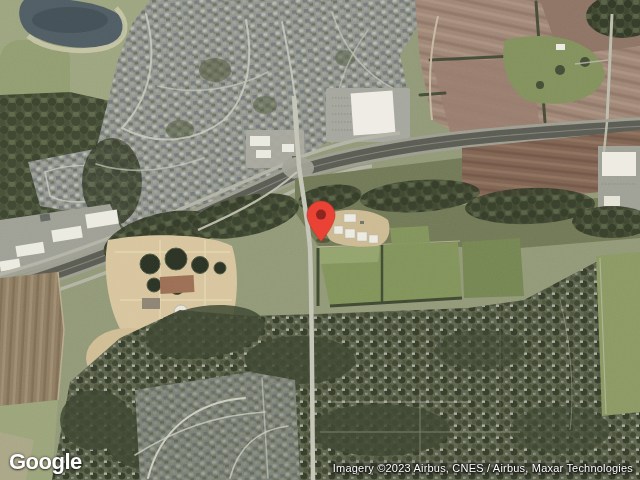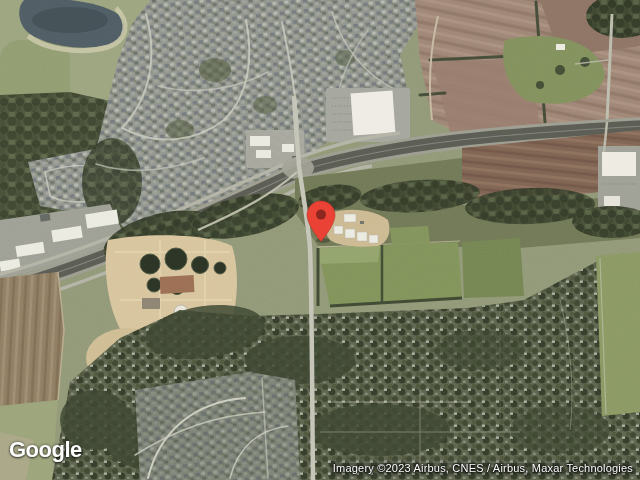--- a/index.html
+++ b/index.html
@@ -7,21 +7,21 @@
     position:relative;width:640px;height:480px;overflow:hidden;
     font-family:"Liberation Sans", sans-serif;
     background:#8f9674;
   }
   .map-art{position:absolute;left:0;top:0;width:640px;height:480px;display:block;}
   .pin{
     position:absolute;left:306px;top:200px;width:30px;height:43px;
     pointer-events:auto;cursor:pointer;
   }
   .google-logo{
-    position:absolute;left:9px;bottom:17px;
+    position:absolute;left:9px;bottom:5px;
     color:#fff;font-size:22px;font-weight:bold;letter-spacing:-0.5px;
     text-shadow:0 0 3px rgba(0,0,0,.55),0 1px 2px rgba(0,0,0,.6);
     cursor:pointer;user-select:none;
   }
   .attribution{
     position:absolute;right:4px;bottom:4px;
     color:#fff;font-size:11px;letter-spacing:.2px;line-height:13px;
     text-shadow:0 0 2px #000,0 0 3px rgba(0,0,0,.85),0 1px 2px rgba(0,0,0,.8);
     background:rgba(40,40,40,.18);padding:1px 3px;border-radius:1px;
     user-select:none;

